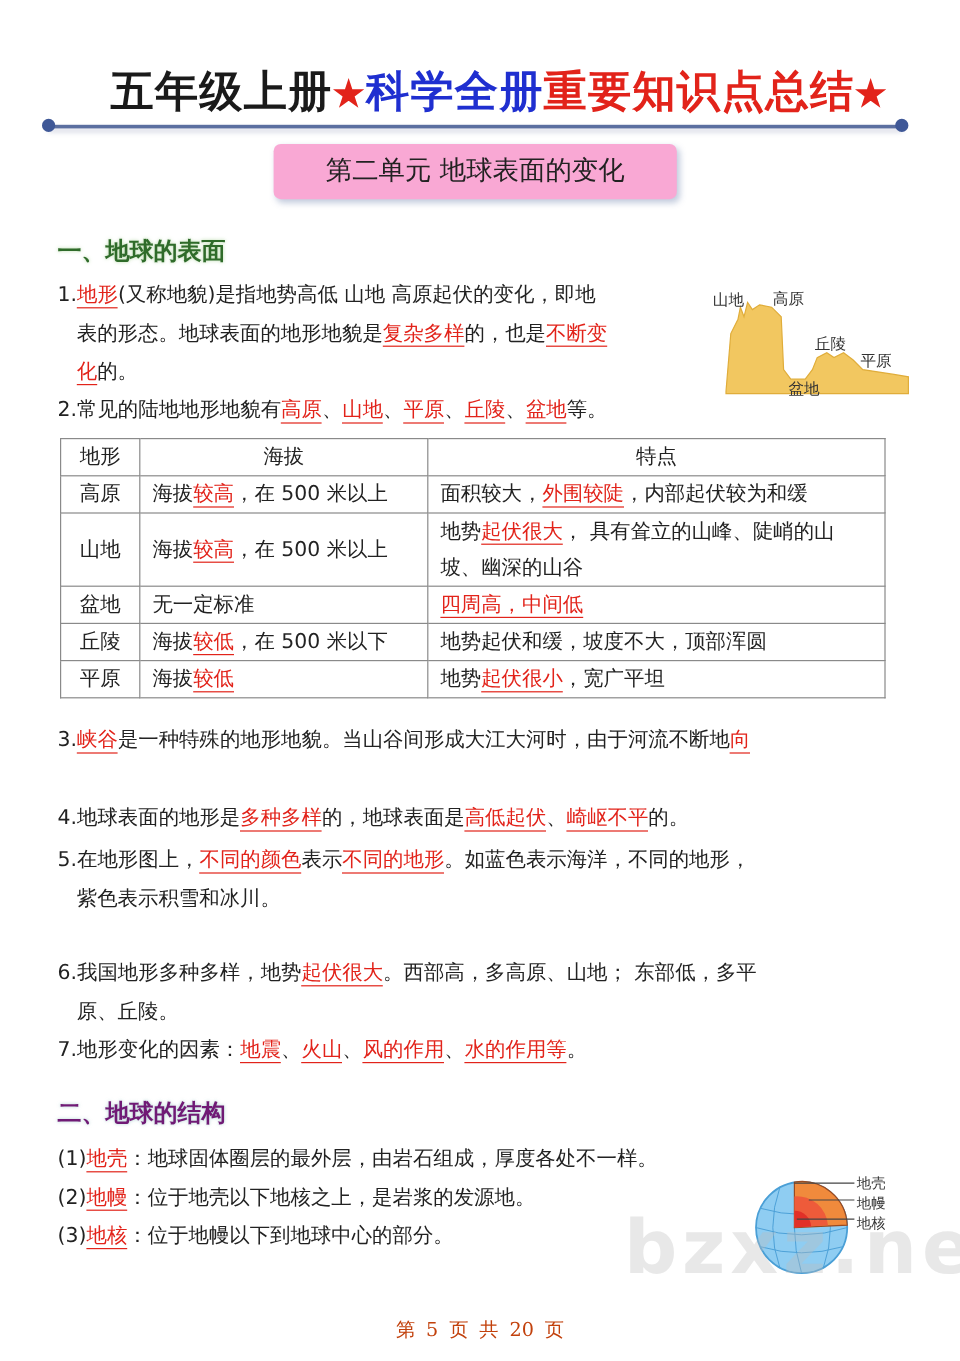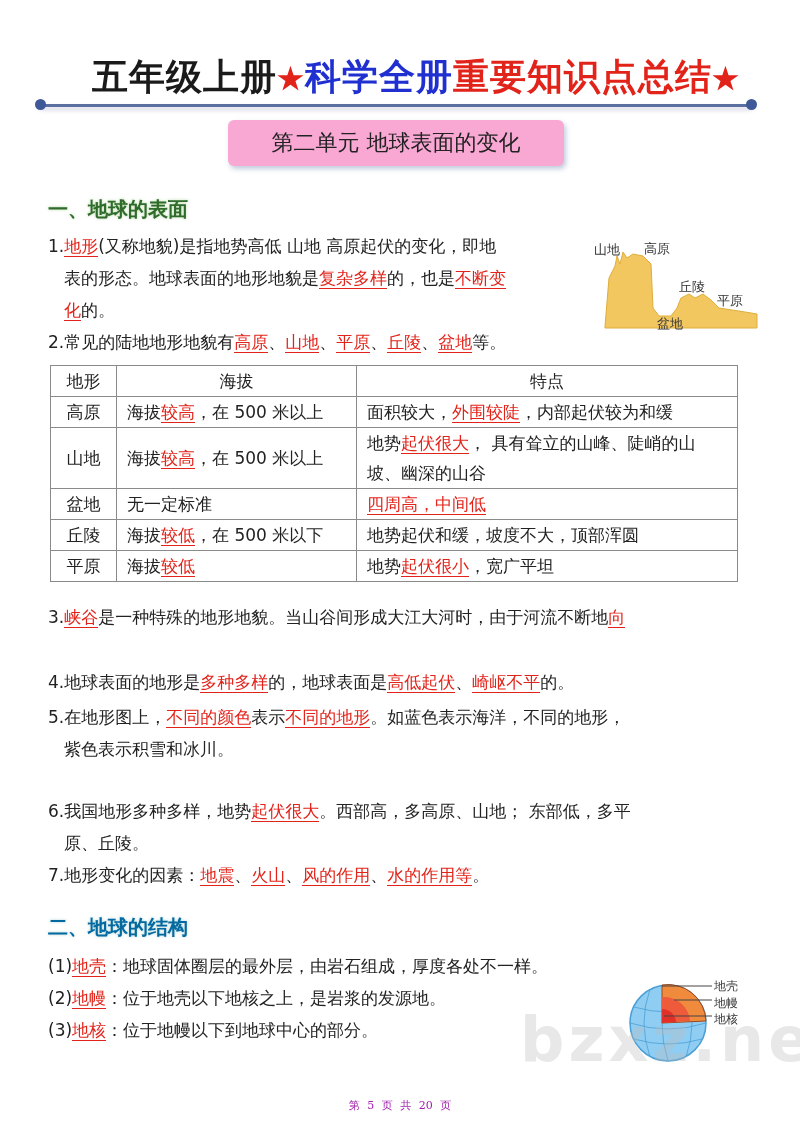--- a/index.html
+++ b/index.html
@@ -28,21 +28,21 @@
       box-shadow: 2px 3px 5px rgba(120,140,180,0.45);
       text-align: center; line-height: 46px;
       font-family: "DejaVu Serif", serif; font-size: 22px; color: #222;
     }
 
     .sec-head {
       position: absolute; left: 48px; font-size: 20px; font-weight: bold; color: #2f6b2a;
       font-family: "DejaVu Sans", sans-serif;
       text-shadow: 0 0 3px rgba(150,200,130,0.7);
     }
-    .sec-head.blue { color: #0369a1; text-shadow: 0 0 3px rgba(120,180,180,0.6); }
+    .sec-head.blue { color: #701a75; text-shadow: 0 0 3px rgba(120,180,180,0.6); }
 
     .para {
       position: absolute; left: 48px; font-size: 17px; line-height: 32px; color: #222;
     }
     .indent { padding-left: 16px; }
     .hl { color: #e2231a; border-bottom: 1.5px solid #e2231a; }
 
     
     .terrain { position: absolute; left: 585px; top: 238px; width: 175px; height: 98px; }
     .tlabel { position: absolute; font-size: 13px; color: #333; font-family: "DejaVu Serif", serif; }
@@ -62,21 +62,21 @@
     .globe { position: absolute; left: 628px; top: 983px; width: 80px; height: 80px; }
     .glabel { position: absolute; font-size: 12px; color: #333; font-family: "DejaVu Serif", serif; }
 
     .watermark {
       position: absolute; left: 520px; top: 1003px; font-size: 62px; font-weight: bold;
       color: rgba(190,190,190,0.35); letter-spacing: 4px; font-family: "DejaVu Sans", sans-serif;
       pointer-events: none;
     }
     .footer {
       position: absolute; left: 0; top: 1098px; width: 800px; text-align: center;
-      font-size: 11px; color: #a21caf; font-family: "DejaVu Serif", serif; word-spacing: 4px;
+      font-size: 16px; color: #c2410c; font-family: "DejaVu Serif", serif; word-spacing: 4px;
     }
   </style>
 </head>
 <body>
 
 <div class="main-title">
   <span class="t-black">五年级上册</span><span class="t-star">★</span><span class="t-blue">科学全册</span><span class="t-red">重要知识点总结</span><span class="t-star">★</span>
 </div>
 <div class="title-rule"></div>
 <div class="rule-dot" style="left:35px"></div>

